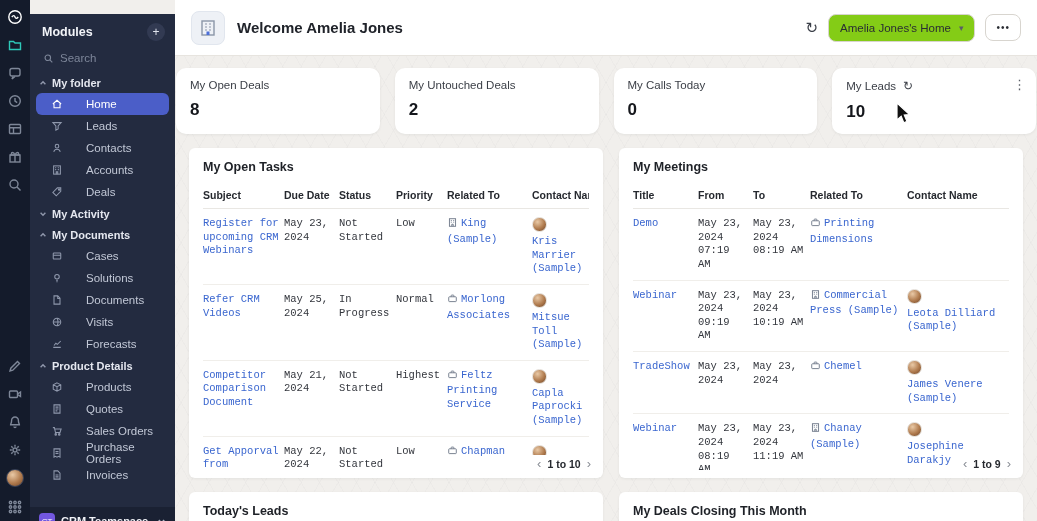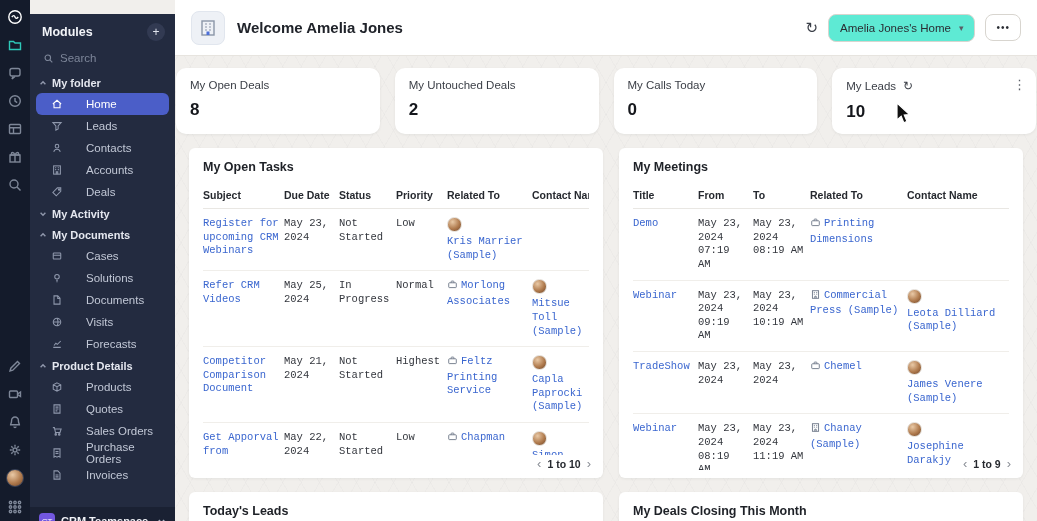--- a/index.html
+++ b/index.html
@@ -82,21 +82,21 @@
   }
   .home-tile {
     width:34px; height:34px; border-radius:8px; background:#eef1f6; border:1px solid #e1e6ee;
     display:flex; align-items:center; justify-content:center;
   }
   .home-tile svg { width:20px; height:20px; }
   .page-title { font-size:15px; font-weight:bold; color:#20232a; }
   .topbar-right { margin-left:auto; display:flex; align-items:center; gap:10px; }
   .tb-refresh { font-size:15px; color:#3c4049; cursor:pointer; }
   .ws-select {
-    display:flex; align-items:center; gap:8px; background:#5eead4; border:1px solid #d8d5cf;
+    display:flex; align-items:center; gap:8px; background:#84cc16; border:1px solid #d8d5cf;
     border-radius:8px; padding:7px 11px; font-size:11.5px; color:#2a2d33; cursor:pointer; font-family:inherit;
   }
   .ws-caret { font-size:9px; color:#5a5e66; }
   .more-btn {
     background:#fff; border:1px solid #d8d5cf; border-radius:8px; padding:7px 10px;
     font-size:10px; letter-spacing:1px; color:#2a2d33; cursor:pointer; font-family:inherit;
   }
 
   .kpi-row { display:flex; gap:15px; padding:12px 1px 0; }
   .kpi {
@@ -488,20 +488,24 @@
         <div class="th">Related To</div>
         <div class="th">Contact Nar</div>
       </div>
       <div class="tbody">
 
         <div class="grid tasks-grid trow">
           <div class="cell"><span class="link">Register for upcoming CRM Webinars</span></div>
           <div class="cell">May 23, 2024</div>
           <div class="cell">Not Started</div>
           <div class="cell">Low</div>
+          <div class="cell relwrap"><span class="ricon"><svg viewBox="0 0 16 16">
+                  <rect x="3.5" y="2.5" width="9" height="11"></rect>
+                  <path d="M5.5 5h1.5M9 5h1.5M5.5 7.5h1.5M9 7.5h1.5M7 13.5v-3h2v3"></path>
+                </svg></span><span class="link">King (Sample)</span></div>
           <div class="cell contact">
               <span class="avatar"></span>
               <span class="link">Kris Marrier (Sample)</span>
             </div>
         </div>
 
         <div class="grid tasks-grid trow">
           <div class="cell"><span class="link">Refer CRM Videos</span></div>
           <div class="cell">May 25, 2024</div>
           <div class="cell">In Progress</div>

